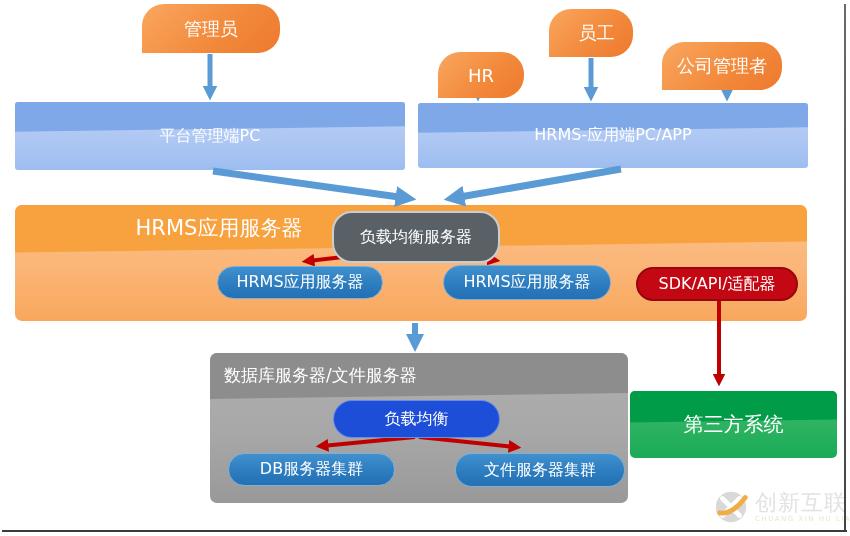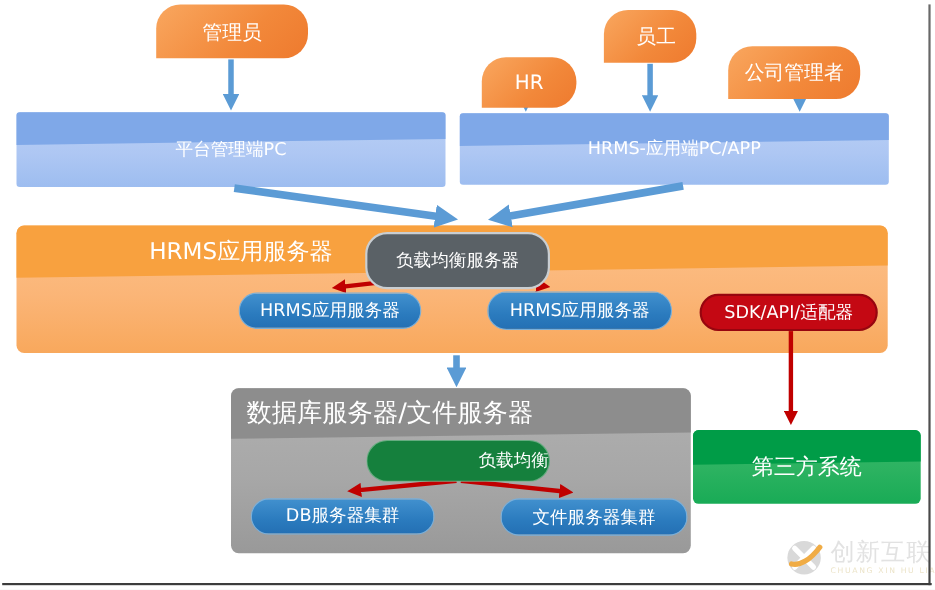--- a/index.html
+++ b/index.html
@@ -31,25 +31,25 @@
   .tier .cap{position:absolute;left:-6px;right:-6px;transform:skewY(-0.8deg);z-index:0;}
   .n-app-tier{left:15px;top:205px;width:792px;height:116px;
        background:linear-gradient(180deg,#fcc189 0%,#fbb577 55%,#f8a85c 100%);}
   .n-app-tier .cap{top:-8px;height:50px;background:#f8a13f;}
   .n-data-tier{left:210px;top:353px;width:418px;height:150px;
        background:linear-gradient(180deg,#b0b0b0 0%,#a7a7a7 55%,#999999 100%);}
   .n-data-tier .cap{top:-8px;height:51px;background:#8d8d8d;}
   .tier-title{position:absolute;color:#fff;z-index:3;white-space:nowrap;}
   .t-app{left:15px;top:211px;width:408px;height:34px;display:flex;align-items:center;
          justify-content:center;font-size:21px;}
-  .t-data{left:224px;top:360px;height:30px;display:flex;align-items:center;font-size:23px;}
+  .t-data{left:224px;top:360px;height:30px;display:flex;align-items:center;font-size:17px;}
   
   .pill{border-radius:20px;font-size:16px;z-index:3;}
   .pill-gray{background:#5a6166;border:2px solid #c9ced2;}
-  .pill-slate{background:#15803d;border:1px solid rgba(255,255,255,0.35);justify-content:flex-end;}
+  .pill-slate{background:#1d4ed8;border:1px solid rgba(255,255,255,0.35);}
   .pill-blue{background:linear-gradient(180deg,#4190ce 0%,#2b7bbe 60%,#2470b4 100%);
              border:1px solid #7aafd9;}
   .pill-red{background:#c40813;border:2px solid #97050f;}
   .n-lb1{left:332px;top:211px;width:168px;height:52px;justify-content:center;}
   .n-app1{left:217px;top:266px;width:166px;height:33px;}
   .n-app2{left:443px;top:265px;width:168px;height:35px;}
   .n-sdk{left:636px;top:267px;width:162px;height:34px;}
   .n-lb2{left:333px;top:400px;width:167px;height:38px;}
   .n-db{left:228px;top:453px;width:167px;height:33px;}
   .n-file{left:455px;top:453px;width:170px;height:34px;}

